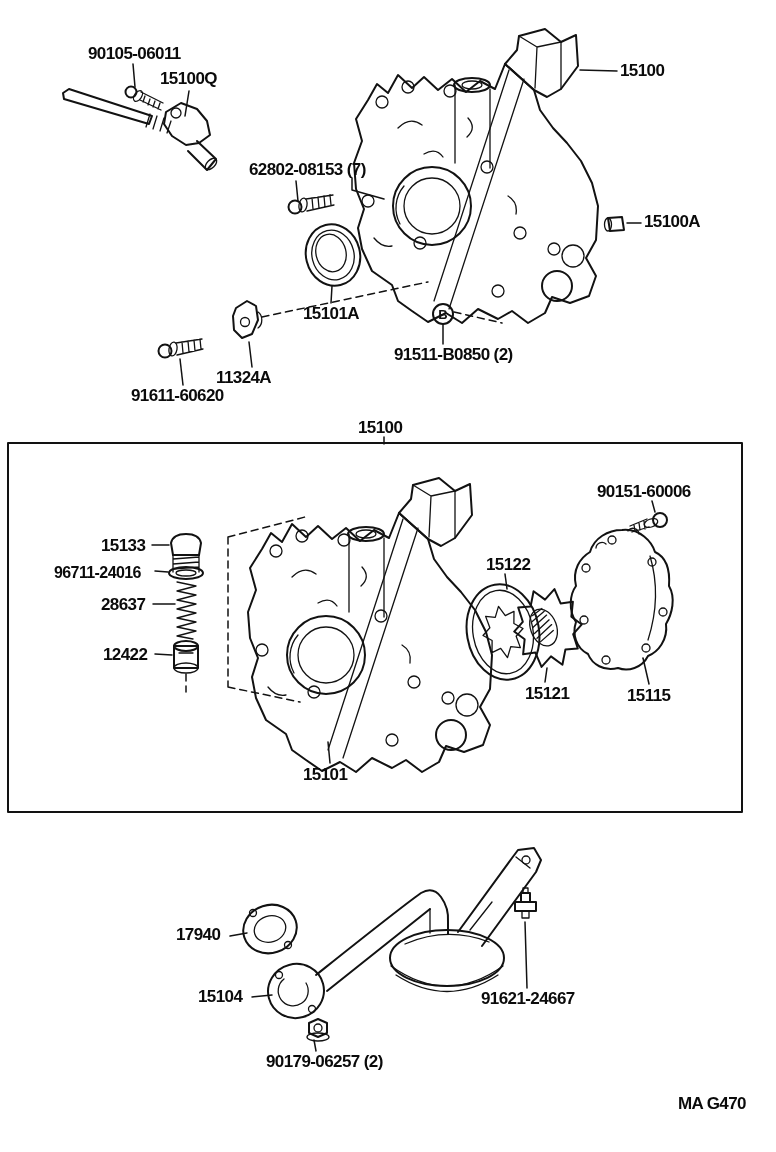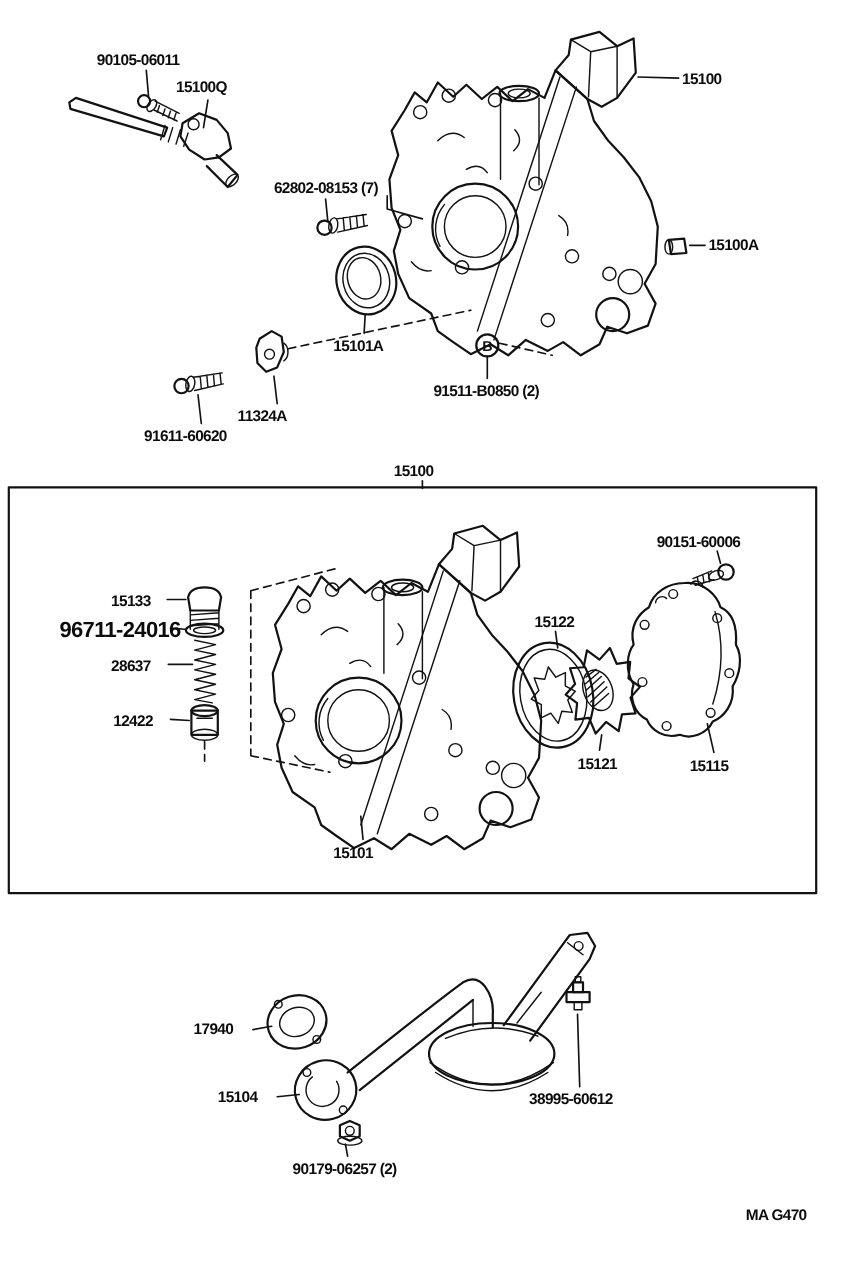--- a/index.html
+++ b/index.html
@@ -5,23 +5,23 @@
   html,body{margin:0;padding:0;background:#ffffff;}
   #stage{position:relative;width:776px;height:1152px;background:#ffffff;overflow:hidden;
          font-family:"Liberation Sans",sans-serif;}
   #art{position:absolute;left:0;top:0;}
   #art *{stroke:#121212;fill:none;stroke-width:2;stroke-linecap:round;stroke-linejoin:round;}
   #art .thin{stroke-width:1.3;}
   #art .leader{stroke-width:1.5;}
   #art .dash{stroke-width:1.5;stroke-dasharray:7 5;}
   #art .box{stroke-width:2;}
   #art text{fill:#121212;stroke:none;font:bold 13px "Liberation Sans",sans-serif;}
-  .lbl{position:absolute;color:#0b0b0b;font-weight:bold;font-size:14px;line-height:18px;
+  .lbl{position:absolute;color:#0b0b0b;font-weight:bold;font-size:17px;line-height:18px;
        letter-spacing:-0.6px;white-space:nowrap;}
-  .lbl.small{font-size:20px;}
+  .lbl.small{font-size:16px;}
 </style>
 </head>
 <body>
 
 <div id="stage">
 
   <svg id="art" width="776" height="1152" viewBox="0 0 776 1152">
 
     <defs>
       <g id="tcover">
@@ -275,17 +275,17 @@
   <div class="lbl small" style="left:54px;top:564px">96711-24016</div>
   <div class="lbl" style="left:101px;top:596px">28637</div>
   <div class="lbl" style="left:103px;top:646px">12422</div>
   <div class="lbl" style="left:486px;top:556px">15122</div>
   <div class="lbl" style="left:525px;top:685px">15121</div>
   <div class="lbl" style="left:627px;top:687px">15115</div>
   <div class="lbl" style="left:303px;top:766px">15101</div>
 
   <div class="lbl" style="left:176px;top:926px">17940</div>
   <div class="lbl" style="left:198px;top:988px">15104</div>
-  <div class="lbl" style="left:481px;top:990px">38995-60612</div>
+  <div class="lbl" style="left:481px;top:990px">91621-24667</div>
   <div class="lbl" style="left:266px;top:1053px">90179-06257 (2)</div>
 
   <div class="lbl" style="left:678px;top:1095px">MA G470</div>
 </div>
 
 </body></html>

